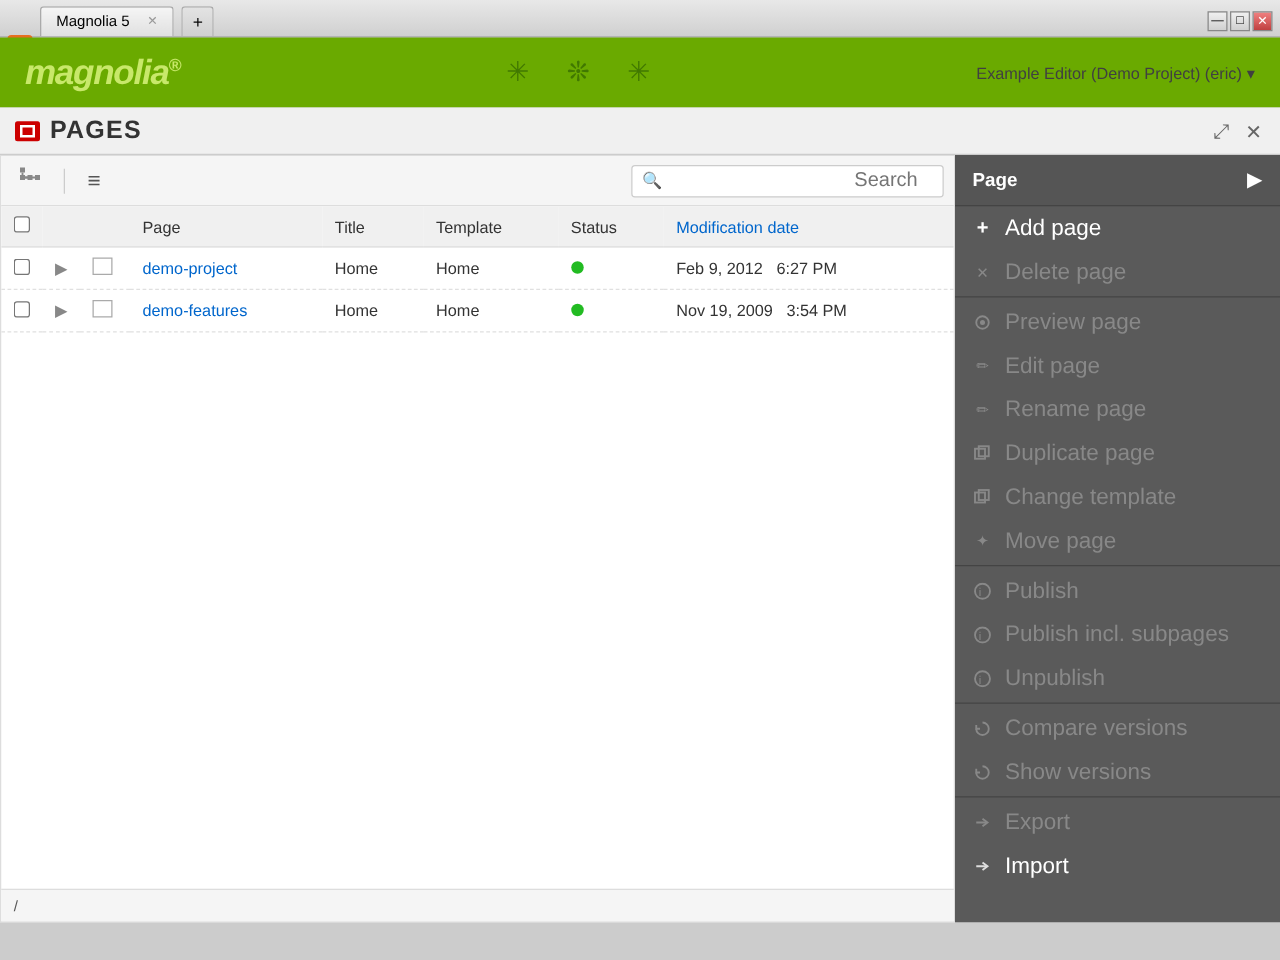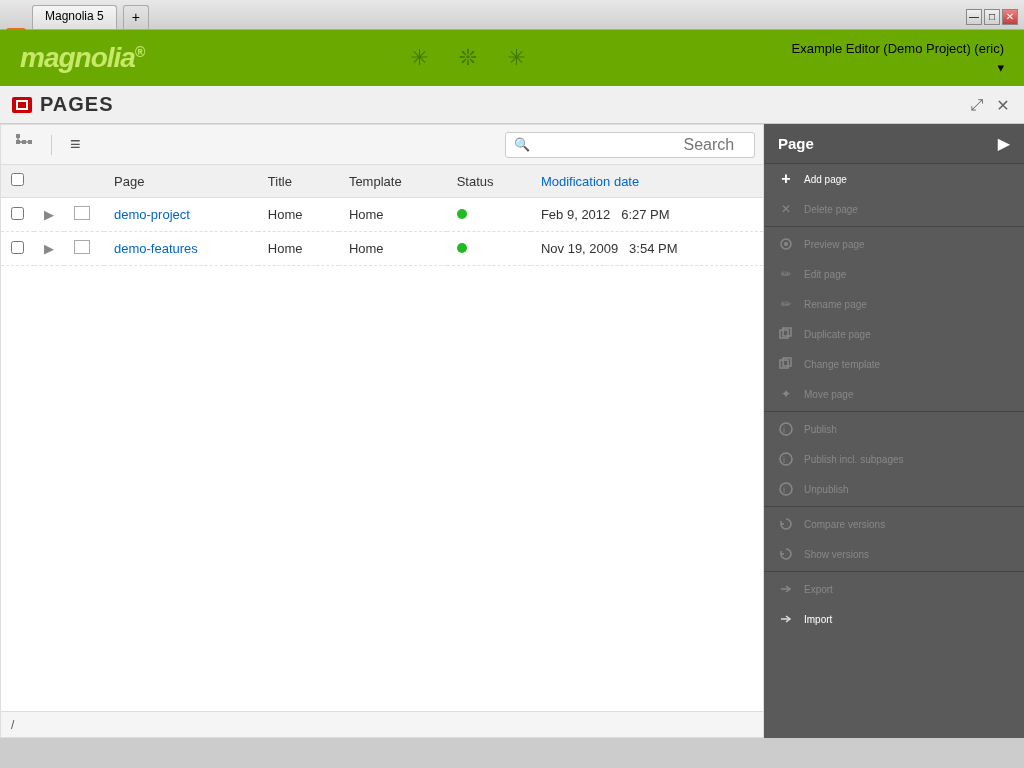--- a/index.html
+++ b/index.html
@@ -1,34 +1,34 @@
 <!DOCTYPE html>
 <html><head>
   <meta charset="utf-8">
   <style>
     * { box-sizing: border-box; margin: 0; padding: 0; }
     body { font-family: Arial, sans-serif; font-size: 13px; background: #ccc; width: 1024px; height: 768px; overflow: hidden; }
 
     
     .browser-chrome { background: linear-gradient(to bottom, #e8e8e8, #d0d0d0); border-bottom: 1px solid #aaa; padding: 4px 6px 0; display: flex; align-items: center; gap: 6px; height: 30px; }
     .browser-icon { width: 20px; height: 18px; background: linear-gradient(to bottom, #e87020, #c05010); border-radius: 3px; display: flex; align-items: center; justify-content: center; font-size: 10px; color: white; font-weight: bold; margin-top: 40px; }
-    .browser-tab { background: linear-gradient(to bottom, #f5f5f5, #e0e0e0); border: 1px solid #aaa; border-bottom: none; padding: 3px 12px; font-size: 12px; display: flex; align-items: center; gap: 6px; border-radius: 3px 3px 0 0; height: 24px; flex-direction: column; }
+    .browser-tab { background: linear-gradient(to bottom, #f5f5f5, #e0e0e0); border: 1px solid #aaa; border-bottom: none; padding: 3px 12px; font-size: 12px; display: flex; align-items: center; gap: 6px; border-radius: 3px 3px 0 0; height: 24px; }
     .tab-new { background: transparent; border: 1px solid #aaa; border-bottom: none; padding: 3px 8px; font-size: 14px; border-radius: 3px 3px 0 0; cursor: pointer; height: 24px; display: flex; align-items: center; }
     .win-btn { width: 16px; height: 16px; border: 1px solid #888; background: linear-gradient(to bottom, #f0f0f0, #d0d0d0); font-size: 10px; display: flex; align-items: center; justify-content: center; cursor: pointer; }
 
     
     .app { height: 708px; display: flex; flex-direction: column; }
 
     
     .topbar { background: #6aaa00; height: 56px; display: flex; align-items: center; padding: 0 20px; justify-content: space-between; }
     .logo { color: white; font-size: 28px; font-weight: bold; font-style: italic; letter-spacing: -1px; }
     .logo span { color: #c8e86a; }
     .topbar-icons { display: flex; gap: 30px; }
     .topbar-icon { color: #3a7000; font-size: 22px; opacity: 0.85; }
-    .topbar-right { color: #000000; font-size: 13px; display: flex; align-items: flex-end; gap: 4px; cursor: pointer; flex-direction: column; }
+    .topbar-right { color: #404040; font-size: 13px; display: flex; align-items: flex-end; gap: 4px; cursor: pointer; }
 
     
     .subheader { background: #f0f0f0; border-bottom: 1px solid #ccc; height: 38px; display: flex; align-items: center; padding: 0 12px; gap: 8px; }
     .pages-icon { width: 20px; height: 16px; background: #c00; border-radius: 2px; display: flex; align-items: center; justify-content: center; }
     .pages-icon-inner { width: 12px; height: 10px; border: 2px solid white; }
     .subheader-title { font-weight: bold; font-size: 20px; color: #333; text-transform: uppercase; letter-spacing: 1px; }
     .subheader-spacer { flex: 1; }
     .expand-btn { width: 18px; height: 18px; border: none; background: transparent; cursor: pointer; font-size: 16px; color: #666; }
 
     
@@ -60,21 +60,21 @@
     .footer-bar { background: #f5f5f5; border-top: 1px solid #ddd; height: 26px; display: flex; align-items: center; padding: 0 10px; font-size: 12px; color: #555; }
 
     
     .right-panel { width: 260px; background: #5a5a5a; color: #e8e8e8; display: flex; flex-direction: column; }
     .panel-header { background: #555; padding: 10px 14px; display: flex; align-items: center; justify-content: space-between; border-bottom: 1px solid #444; }
     .panel-title { font-size: 15px; font-weight: bold; color: white; }
     .panel-arrow { color: white; font-size: 16px; cursor: pointer; }
     .panel-item { display: flex; align-items: center; gap: 10px; padding: 7px 14px; cursor: pointer; color: #e0e0e0; }
     .panel-item.disabled { color: #888; cursor: default; }
     .panel-item-icon { width: 16px; height: 16px; display: flex; align-items: center; justify-content: center; font-size: 14px; flex-shrink: 0; }
-    .panel-item-label { font-size: 10px; }
+    .panel-item-label { font-size: 18px; }
     .panel-sep { height: 1px; background: #444; margin: 2px 0; }
     .panel-item.bold-item { color: white; font-weight: normal; }
   </style>
 </head>
 <body>
 
 <div class="browser-chrome">
   <div class="browser-icon">
     <span style="font-size:11px; font-weight:bold;">ff</span>
   </div>

